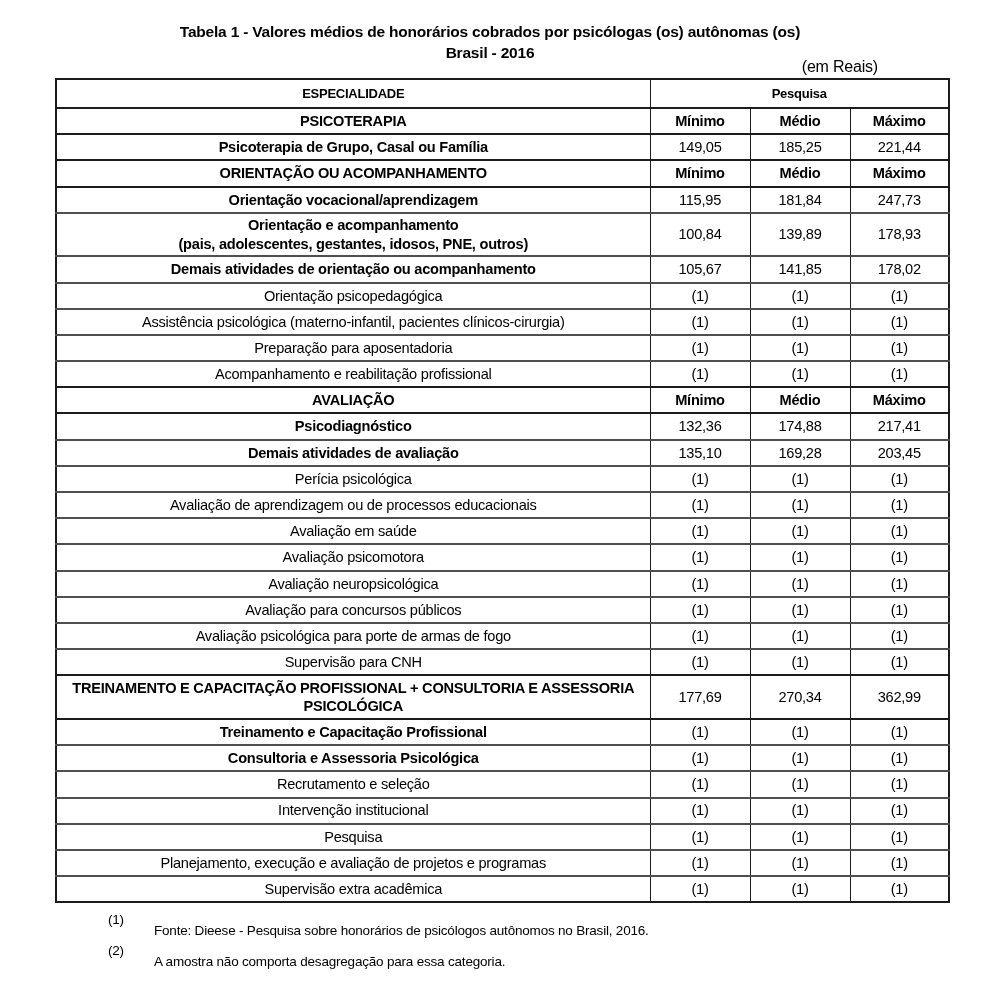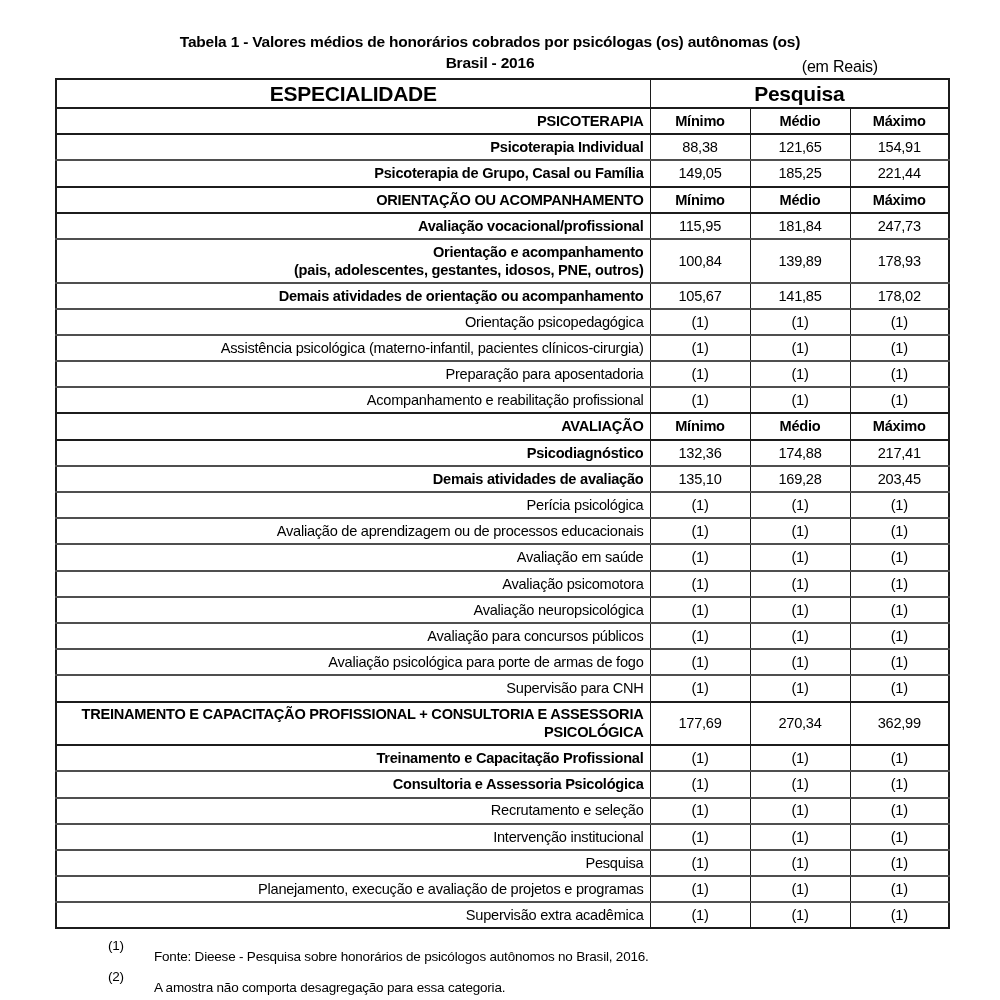--- a/index.html
+++ b/index.html
@@ -4,21 +4,21 @@
 <style>
   html,body{margin:0;padding:0;background:#ffffff;}
   body{
     width:1000px;height:1000px;
     font-family:"Liberation Sans", sans-serif;
     color:#000;
     -webkit-font-smoothing:antialiased;
   }
   .page{position:relative;width:1000px;height:1000px;background:#fff;}
   .title{
-    position:absolute;top:31px;left:0;width:980px;
+    position:absolute;top:21px;left:0;width:980px;
     text-align:center;font-weight:bold;font-size:15.5px;line-height:21px;
     letter-spacing:-0.2px;
   }
   .table-area{position:absolute;left:55px;top:55px;width:893px;}
   .unit-note{
     text-align:right;padding-right:70px;font-size:16px;line-height:23px;height:23px;
     letter-spacing:-0.2px;
   }
   table{
     border-collapse:collapse;table-layout:fixed;width:893px;
@@ -26,28 +26,28 @@
     font-size:14.6px;letter-spacing:-0.25px;
   }
   col.c1{width:594px}
   col.c2{width:100px}
   col.c3{width:100px}
   col.c4{width:99px}
   th,td{border-left:1.6px solid #1c1c1c;overflow:hidden;}
   thead th{
     border-bottom:2.8px solid #1c1c1c;
     font-weight:bold;text-align:center;
-    height:25px;padding:1px 6px;font-size:21px;
+    height:25px;padding:1px 6px;font-size:13px;
   }
   td{
     border-top:2px solid #4f4f4f;
     padding:2.6px 6px;line-height:18.2px;height:19px;
   }
   tr.section td{border-top:2.8px solid #1c1c1c;border-bottom:2.4px solid #1c1c1c;}
-  td.label{text-align:right;white-space:pre-line;}
+  td.label{text-align:center;white-space:pre-line;}
   td.val{text-align:center;}
   .bold{font-weight:bold;}
   .footnotes{margin:7px 0 0 53px;font-size:13.5px;line-height:20px;letter-spacing:-0.2px;}
   .fn{display:flex;}
   .fn-marker{width:46px;flex:0 0 46px;}
   .fn-text{flex:1;margin-top:11px;}
 </style>
 </head>
 <body>
 
@@ -75,39 +75,33 @@
         </tr>
       </thead>
       <tbody>
           <tr class="section">
             <td class="label bold">PSICOTERAPIA</td>
             <td class="val bold">Mínimo</td>
             <td class="val bold">Médio</td>
             <td class="val bold">Máximo</td>
           </tr>
           <tr>
-            <td class="label bold">Psicoterapia Individual</td>
-            <td class="val">88,38</td>
-            <td class="val">121,65</td>
-            <td class="val">154,91</td>
-          </tr>
-          <tr>
             <td class="label bold">Psicoterapia de Grupo, Casal ou Família</td>
             <td class="val">149,05</td>
             <td class="val">185,25</td>
             <td class="val">221,44</td>
           </tr>
           <tr class="section">
             <td class="label bold">ORIENTAÇÃO OU ACOMPANHAMENTO</td>
             <td class="val bold">Mínimo</td>
             <td class="val bold">Médio</td>
             <td class="val bold">Máximo</td>
           </tr>
           <tr>
-            <td class="label bold">Avaliação vocacional/profissional</td>
+            <td class="label bold">Orientação vocacional/aprendizagem</td>
             <td class="val">115,95</td>
             <td class="val">181,84</td>
             <td class="val">247,73</td>
           </tr>
           <tr>
             <td class="label bold">Orientação e acompanhamento
 (pais, adolescentes, gestantes, idosos, PNE, outros)</td>
             <td class="val">100,84</td>
             <td class="val">139,89</td>
             <td class="val">178,93</td>

